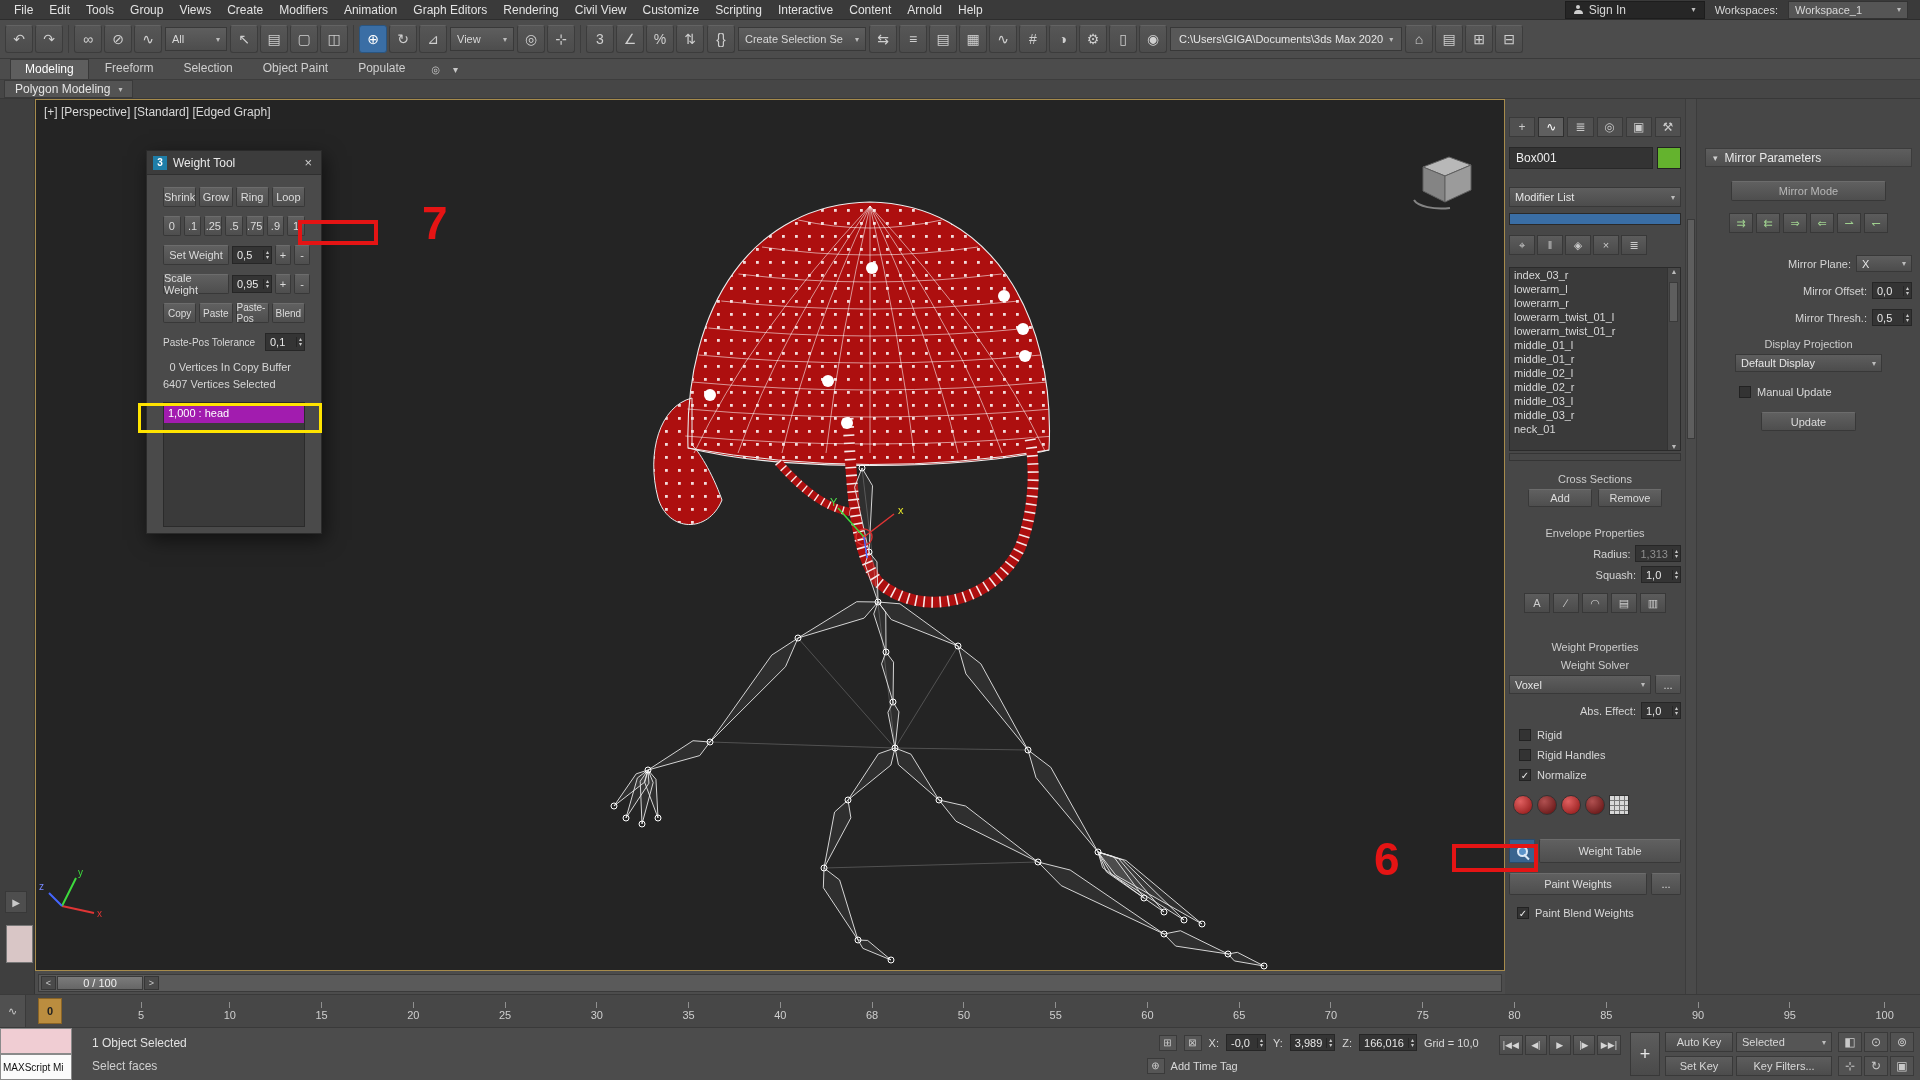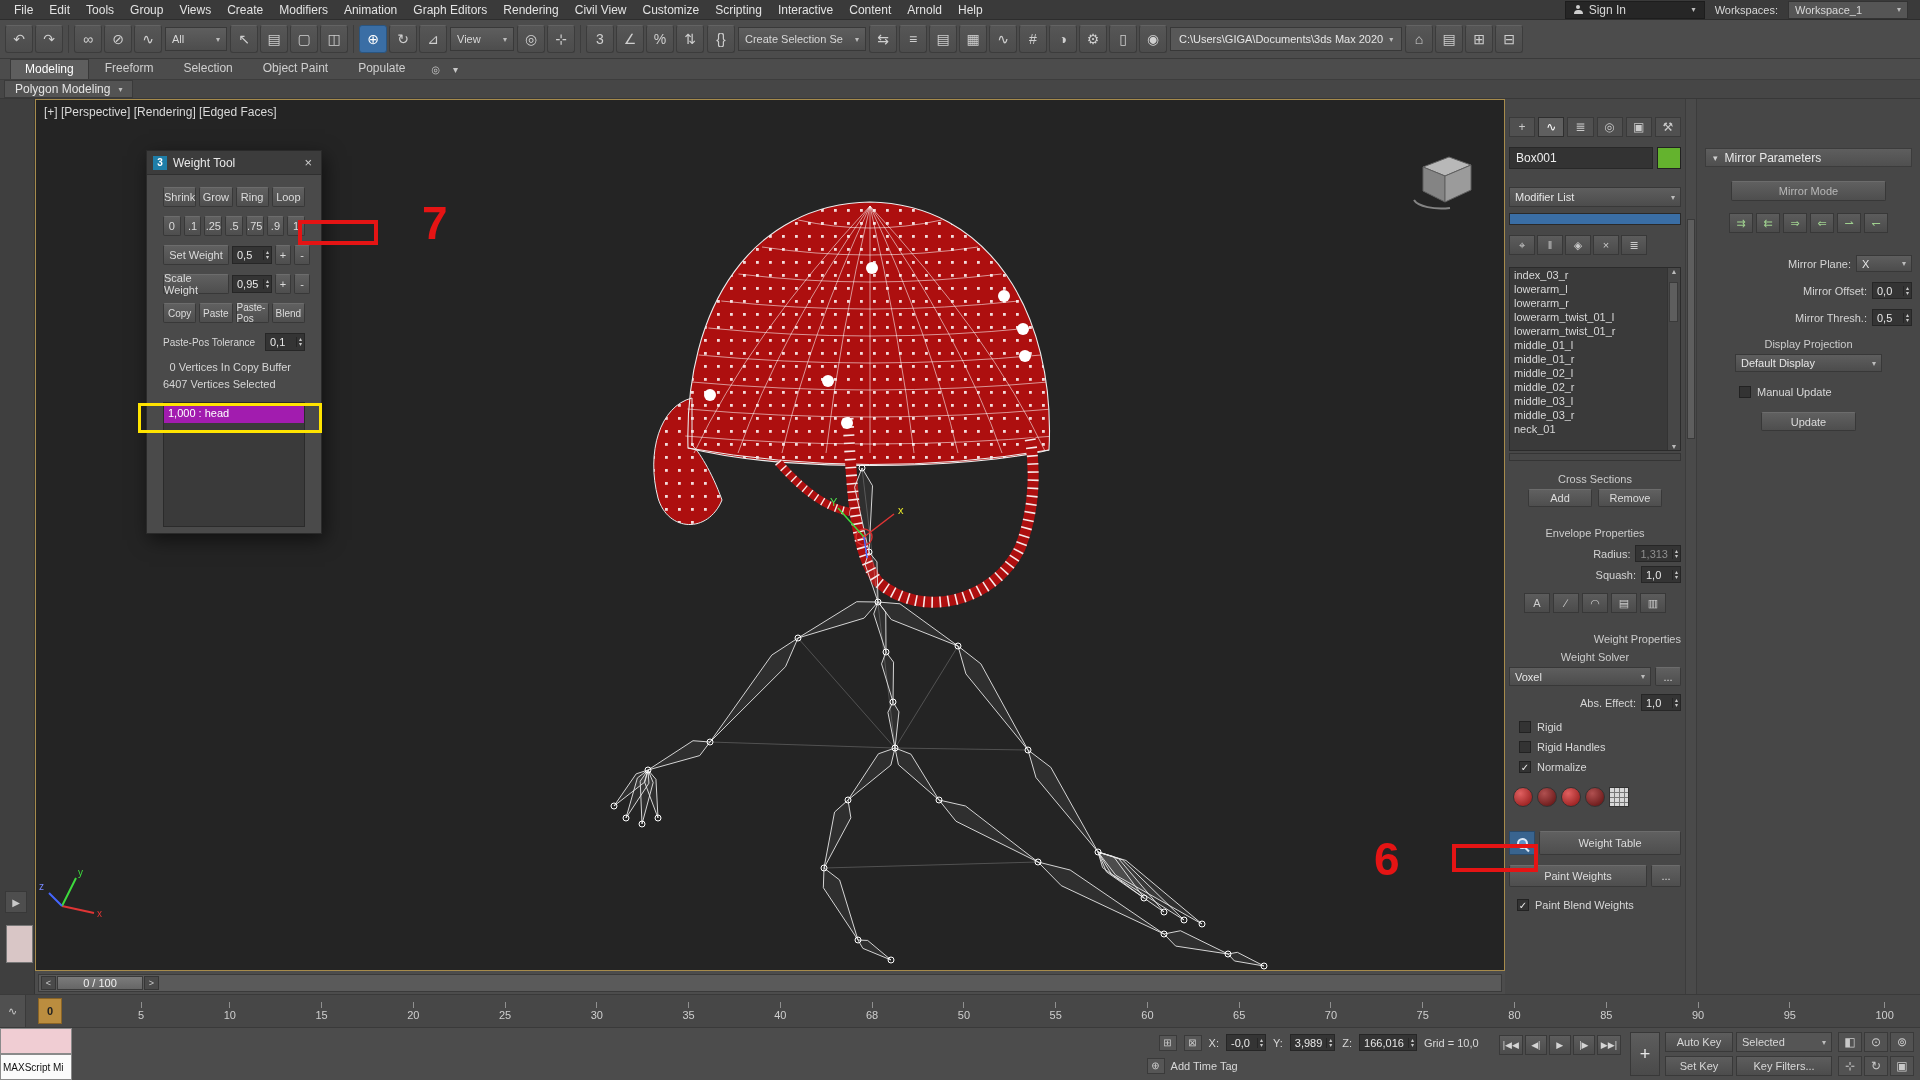--- a/index.html
+++ b/index.html
@@ -163,21 +163,21 @@
   .cp-hscroll { margin-top:2px; height:8px; background:#474747; border:1px solid #353535; }
   .cross-label { margin-top:12px; }
   .cp-addremove { margin-top:4px; display:flex; gap:6px; justify-content:center; }
   .cp-addremove .btn { width:64px; height:18px; }
   .env-label { margin-top:20px; }
   .spin-row { display:flex; align-items:center; justify-content:flex-end; gap:5px; font-size:11px; color:#d4d4d4; }
   .radius-row { margin-top:6px; } .squash-row { margin-top:4px; }
   .env-icons { margin-top:10px; display:flex; gap:3px; justify-content:center; }
   .e-icon { width:26px; height:20px; background:linear-gradient(#5c5c5c,#4b4b4b); border:1px solid #383838;
             color:#cdcdcd; font-size:11px; display:flex; align-items:center; justify-content:center; }
-  .wprops-label { margin-top:20px;text-align:right; } .solver-label { margin-top:6px; }
+  .wprops-label { margin-top:28px; } .solver-label { margin-top:6px; }
   .solver-row { margin-top:4px; display:flex; gap:4px; align-items:center; }
   .solver-row .dropdown { flex:1; height:19px;justify-content:space-between; }
   .more-btn { width:26px; height:19px; }
   .abs-row { margin-top:8px; }
   .rigid-row { margin-top:10px; margin-left:10px; }
   .handles-row { margin-top:8px; margin-left:10px; }
   .normalize-row { margin-top:8px; margin-left:10px; }
   .round-icons { margin-top:14px; display:flex; gap:4px; align-items:center; padding-left:4px; }
   .w-round { width:20px; height:20px; border-radius:50%; border:1px solid #333;
              background:radial-gradient(circle at 35% 30%, #e06060, #8a1212); }
@@ -499,21 +499,21 @@
             <line x1="828" y1="437" x2="831" y2="458" stroke="#4466ff" stroke-width="1.5"></line>
             <text x="794" y="406" fill="#4fe04f" font-size="11" font-family="Liberation Sans, sans-serif">Y</text>
             <text x="862" y="414" fill="#e8e82a" font-size="11" font-family="Liberation Sans, sans-serif">x</text>
             <line x1="26" y1="806" x2="58" y2="813" stroke="#e03535" stroke-width="2"></line>
             <line x1="26" y1="806" x2="40" y2="778" stroke="#3ddb3d" stroke-width="2"></line>
             <line x1="26" y1="806" x2="13" y2="793" stroke="#4466ff" stroke-width="2"></line>
             <text x="61" y="817" fill="#e03535" font-size="10" font-family="Liberation Sans, sans-serif">x</text>
             <text x="42" y="776" fill="#3ddb3d" font-size="10" font-family="Liberation Sans, sans-serif">y</text>
             <text x="3" y="790" fill="#7788ff" font-size="10" font-family="Liberation Sans, sans-serif">z</text>
           </svg>
-        <div class="viewport-label">[+] [Perspective] [Rendering] [Edged Faces]</div>
+        <div class="viewport-label">[+] [Perspective] [Standard] [Edged Graph]</div>
 
         <div class="viewcube">
           <svg width="70" height="70" viewBox="0 0 70 70">
             <path d="M6 52 A 28 11 0 0 0 42 60" fill="none" stroke="#8f8f8f" stroke-width="2"></path>
             <polygon points="15,19 41,9 63,17 37,28" fill="#c9c9c9" stroke="#666"></polygon>
             <polygon points="15,19 37,28 37,54 15,43" fill="#8f8f8f" stroke="#666"></polygon>
             <polygon points="37,28 63,17 63,42 37,54" fill="#a8a8a8" stroke="#666"></polygon>
           </svg>
         </div>
 
@@ -796,20 +796,24 @@
           <span class="tick">100</span>
         </div>
     </div>
   </div>
 
   <div class="statusbar">
     <div class="ms-col">
       <div class="ms-pink"></div>
       <div class="ms-white">MAXScript Mi</div>
     </div>
+    <div class="prompt-col">
+      <div class="sel-text">1 Object Selected</div>
+      <div class="prompt-text">Select faces</div>
+    </div>
     <div class="mid-col">
       <div class="coords-row">
         <span class="sb-icon">⊞</span>
         <span class="sb-icon">⊠</span>
         <span>X:</span>
         <span class="spin">
             <span class="val">-0,0</span>
             <span class="arrows"></span>
           </span>
         <span>Y:</span>

